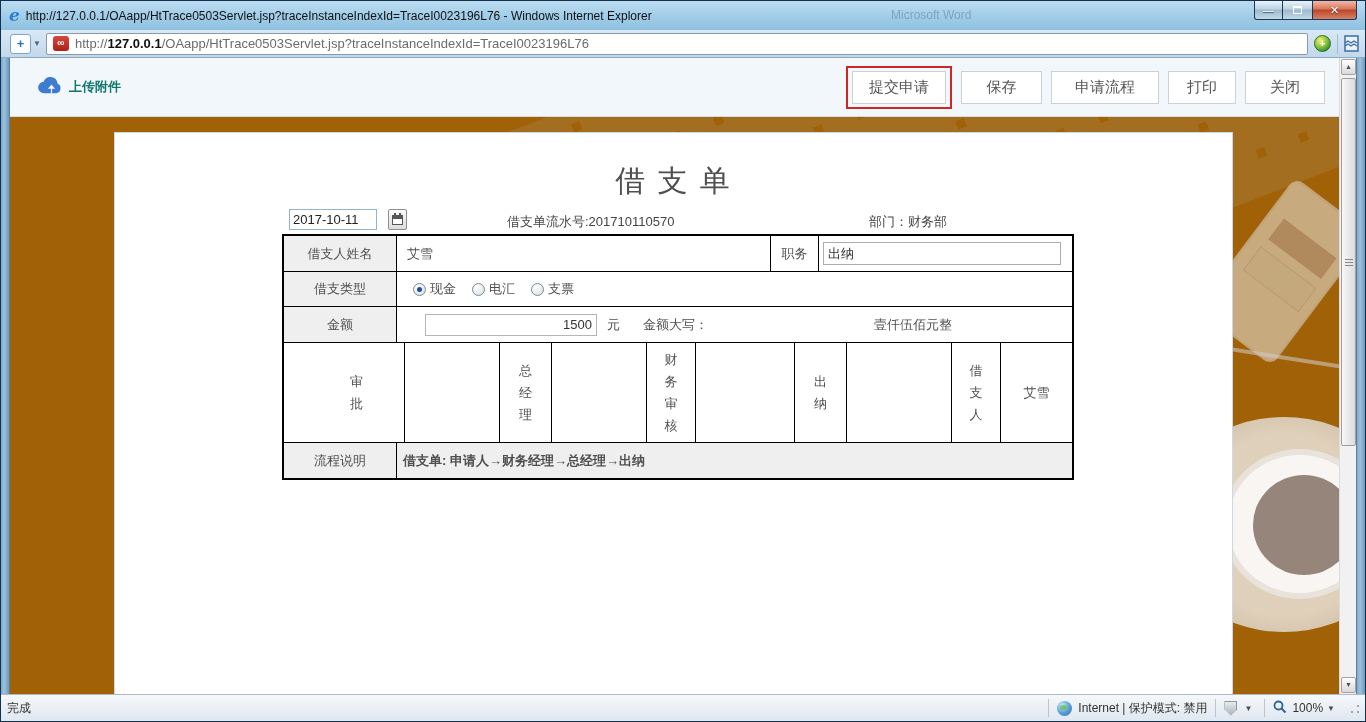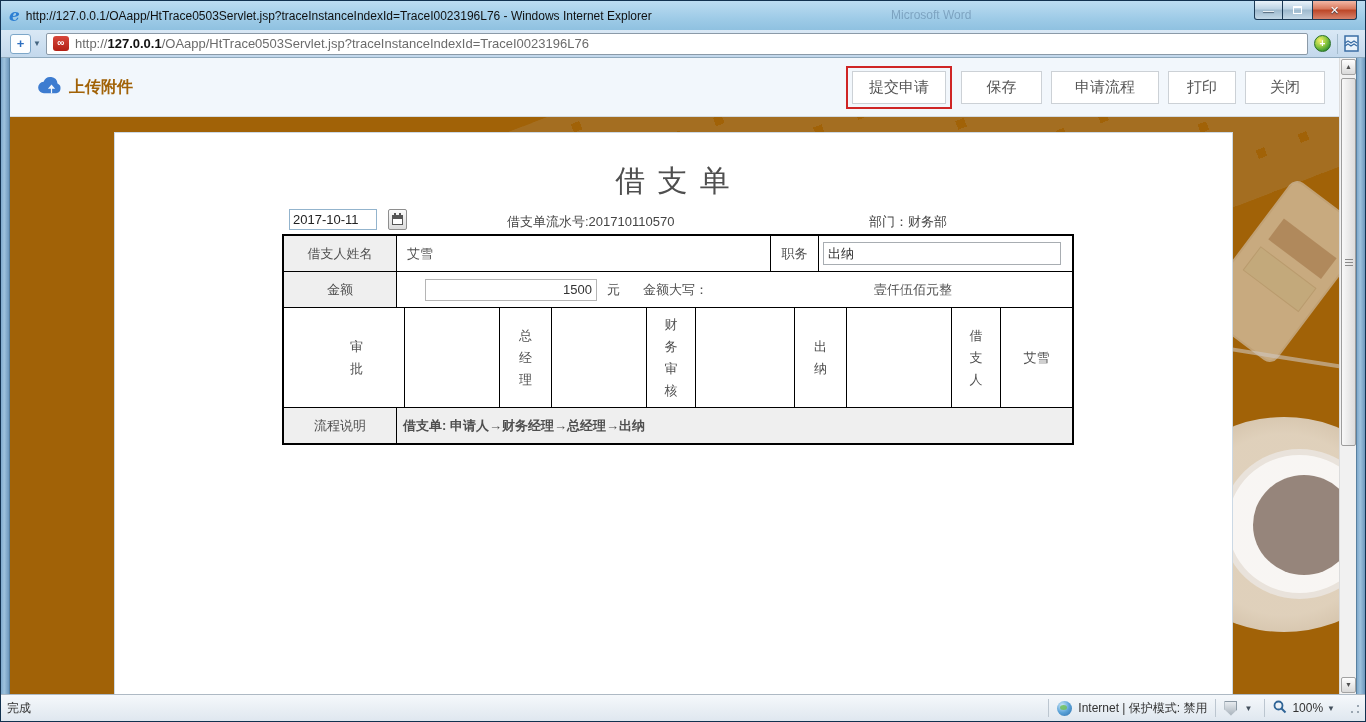--- a/index.html
+++ b/index.html
@@ -33,21 +33,21 @@
 
   
   .body-row { flex:1; display:flex; min-height:0; }
   .glass-edge { width:9px; background:linear-gradient(90deg,#7fa9cc,#9dc2dd 40%,#6e98bd); border-right:1px solid #58809f; }
   .glass-edge.right { border-right:none; border-left:1px solid #58809f; }
   .main-col { flex:1; display:flex; flex-direction:column; min-width:0; background:#fff; }
 
   
   .toolbar { height:59px; background:#f2f7fc; border-bottom:1px solid #d4dbe1; display:flex; align-items:center; flex:0 0 59px; }
   .upload-link { display:flex; align-items:center; margin-left:26px; cursor:pointer; }
-  .upload-link span.lbl { color:#a16207; font-size:16px; font-weight:bold; margin-left:6px; }
+  .upload-link span.lbl { color:#0f766e; font-size:13px; font-weight:bold; margin-left:6px; }
   .tb-buttons { margin-left:auto; display:flex; align-items:center; margin-right:14px; }
   .tb-btn { height:33px; background:#fff; border:1px solid #ccd1d6; color:#555; font-size:15px; display:flex; align-items:center; justify-content:center; margin-left:9px; }
   .red-frame { border:2px solid #cf2525; padding:3px 4px; display:flex; margin-left:0; }
   .red-frame .tb-btn { margin-left:0; }
 
   
   .page { flex:1; position:relative; background:#a16207; overflow:hidden; }
 
   
   .photo { position:absolute; inset:0 0 0 380px; z-index:0; }
@@ -224,20 +224,33 @@
             <div class="trow r1">
               <div class="cell lab">借支人姓名</div>
               <div class="cell namecell">艾雪</div>
               <div class="cell poslab">职务</div>
               <div class="cell poscell">
                 <input class="txtinput pos-input" value="出纳" style="">
               </div>
             </div>
 
 
+            <div class="trow r3">
+              <div class="cell lab">借支类型</div>
+              <div class="cell wide-cell">
+                <div class="radio-group">
+                  <span class="radio on"></span>
+                  <span class="radio-lbl">现金</span>
+                  <span class="radio"></span>
+                  <span class="radio-lbl">电汇</span>
+                  <span class="radio"></span>
+                  <span class="radio-lbl">支票</span>
+                </div>
+              </div>
+            </div>
 
             <div class="trow r4">
               <div class="cell lab">金额</div>
               <div class="cell wide-cell">
                 <input class="txtinput amt-input" value="1500" style="">
                 <span class="amt-unit">元</span>
                 <span class="caps-lab">金额大写：</span>
                 <span class="caps-val">壹仟伍佰元整</span>
               </div>
             </div>

